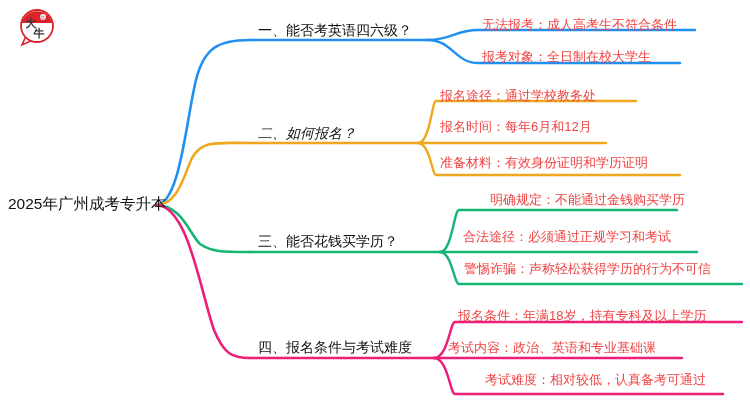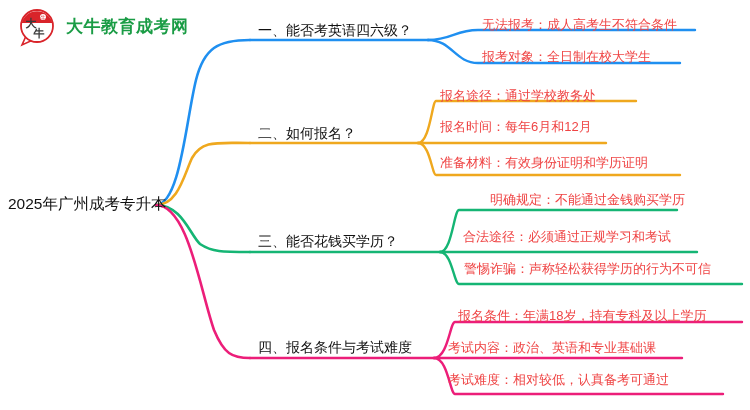--- a/index.html
+++ b/index.html
@@ -78,39 +78,39 @@
     color: #111111;
     text-align: center;
   }
   .leaf-node {
     font-size: 13px;
     color: #ef4444;
   }
 
   
   #branch-0-label { left: 258px; top: 23px; }
-  #branch-1-label { left: 258px; top: 126px; }
+  #branch-1-label { left: 258px; top: 126px; font-style: italic; }
   #branch-2-label { left: 258px; top: 234px; }
   #branch-3-label { left: 258px; top: 340px; }
 
   
   #leaf-0-0 { left: 482px; top: 18px; }
   #leaf-0-1 { left: 482px; top: 50px; }
 
   #leaf-1-0 { left: 440px; top: 89px; }
   #leaf-1-1 { left: 440px; top: 120px; }
   #leaf-1-2 { left: 440px; top: 156px; }
 
   #leaf-2-0 { left: 463px; top: 193px; padding-left: 27px; }
   #leaf-2-1 { left: 463px; top: 230px; }
   #leaf-2-2 { left: 448px; top: 262px; margin-left: 16px; }
 
   #leaf-3-0 { left: 458px; top: 309px; }
   #leaf-3-1 { left: 448px; top: 341px; }
-  #leaf-3-2 { left: 448px; top: 373px; }
+  #leaf-3-2 { left: 485px; top: 373px; }
 </style>
 </head>
 <body>
 
 <svg id="mindmap-canvas" viewBox="0 0 750 410">
 
   <g>
 
     <path d="M 156,205 C 180,205 186,120 196,80 C 204,48 218,40 250,40" fill="none" stroke="#1f8ff0" stroke-width="2.6" stroke-linecap="round"></path>
 
@@ -159,21 +159,20 @@
       <path d="M 5.6,17 A 16,16 0 0 1 36.4,17 Z" fill="#d9242a"></path>
 
       <circle cx="27" cy="11" r="3" fill="#ffffff"></circle>
       <text x="27" y="14" font-family="'Liberation Sans',sans-serif" font-size="6" fill="#d9242a" text-anchor="middle">牛</text>
 
       <text x="15" y="21" font-family="'Liberation Sans',sans-serif" font-size="11" font-weight="bold" fill="#3a3a3a" text-anchor="middle">大</text>
       <text x="23" y="31" font-family="'Liberation Sans',sans-serif" font-size="11" font-weight="bold" fill="#3a3a3a" text-anchor="middle">牛</text>
     </svg>
   </div>
   <div class="logo-text-wrap">
-    <div class="logo-title">大牛教育成考网</div>
   </div>
 </div>
 
 <div class="node root-node" id="root-node">2025年广州成考专升本</div>
 
 <div class="node branch-node" id="branch-0-label">一、能否考英语四六级？</div>
 <div class="node branch-node" id="branch-1-label">二、如何报名？</div>
 <div class="node branch-node" id="branch-2-label">三、能否花钱买学历？</div>
 <div class="node branch-node" id="branch-3-label">四、报名条件与考试难度</div>
 

